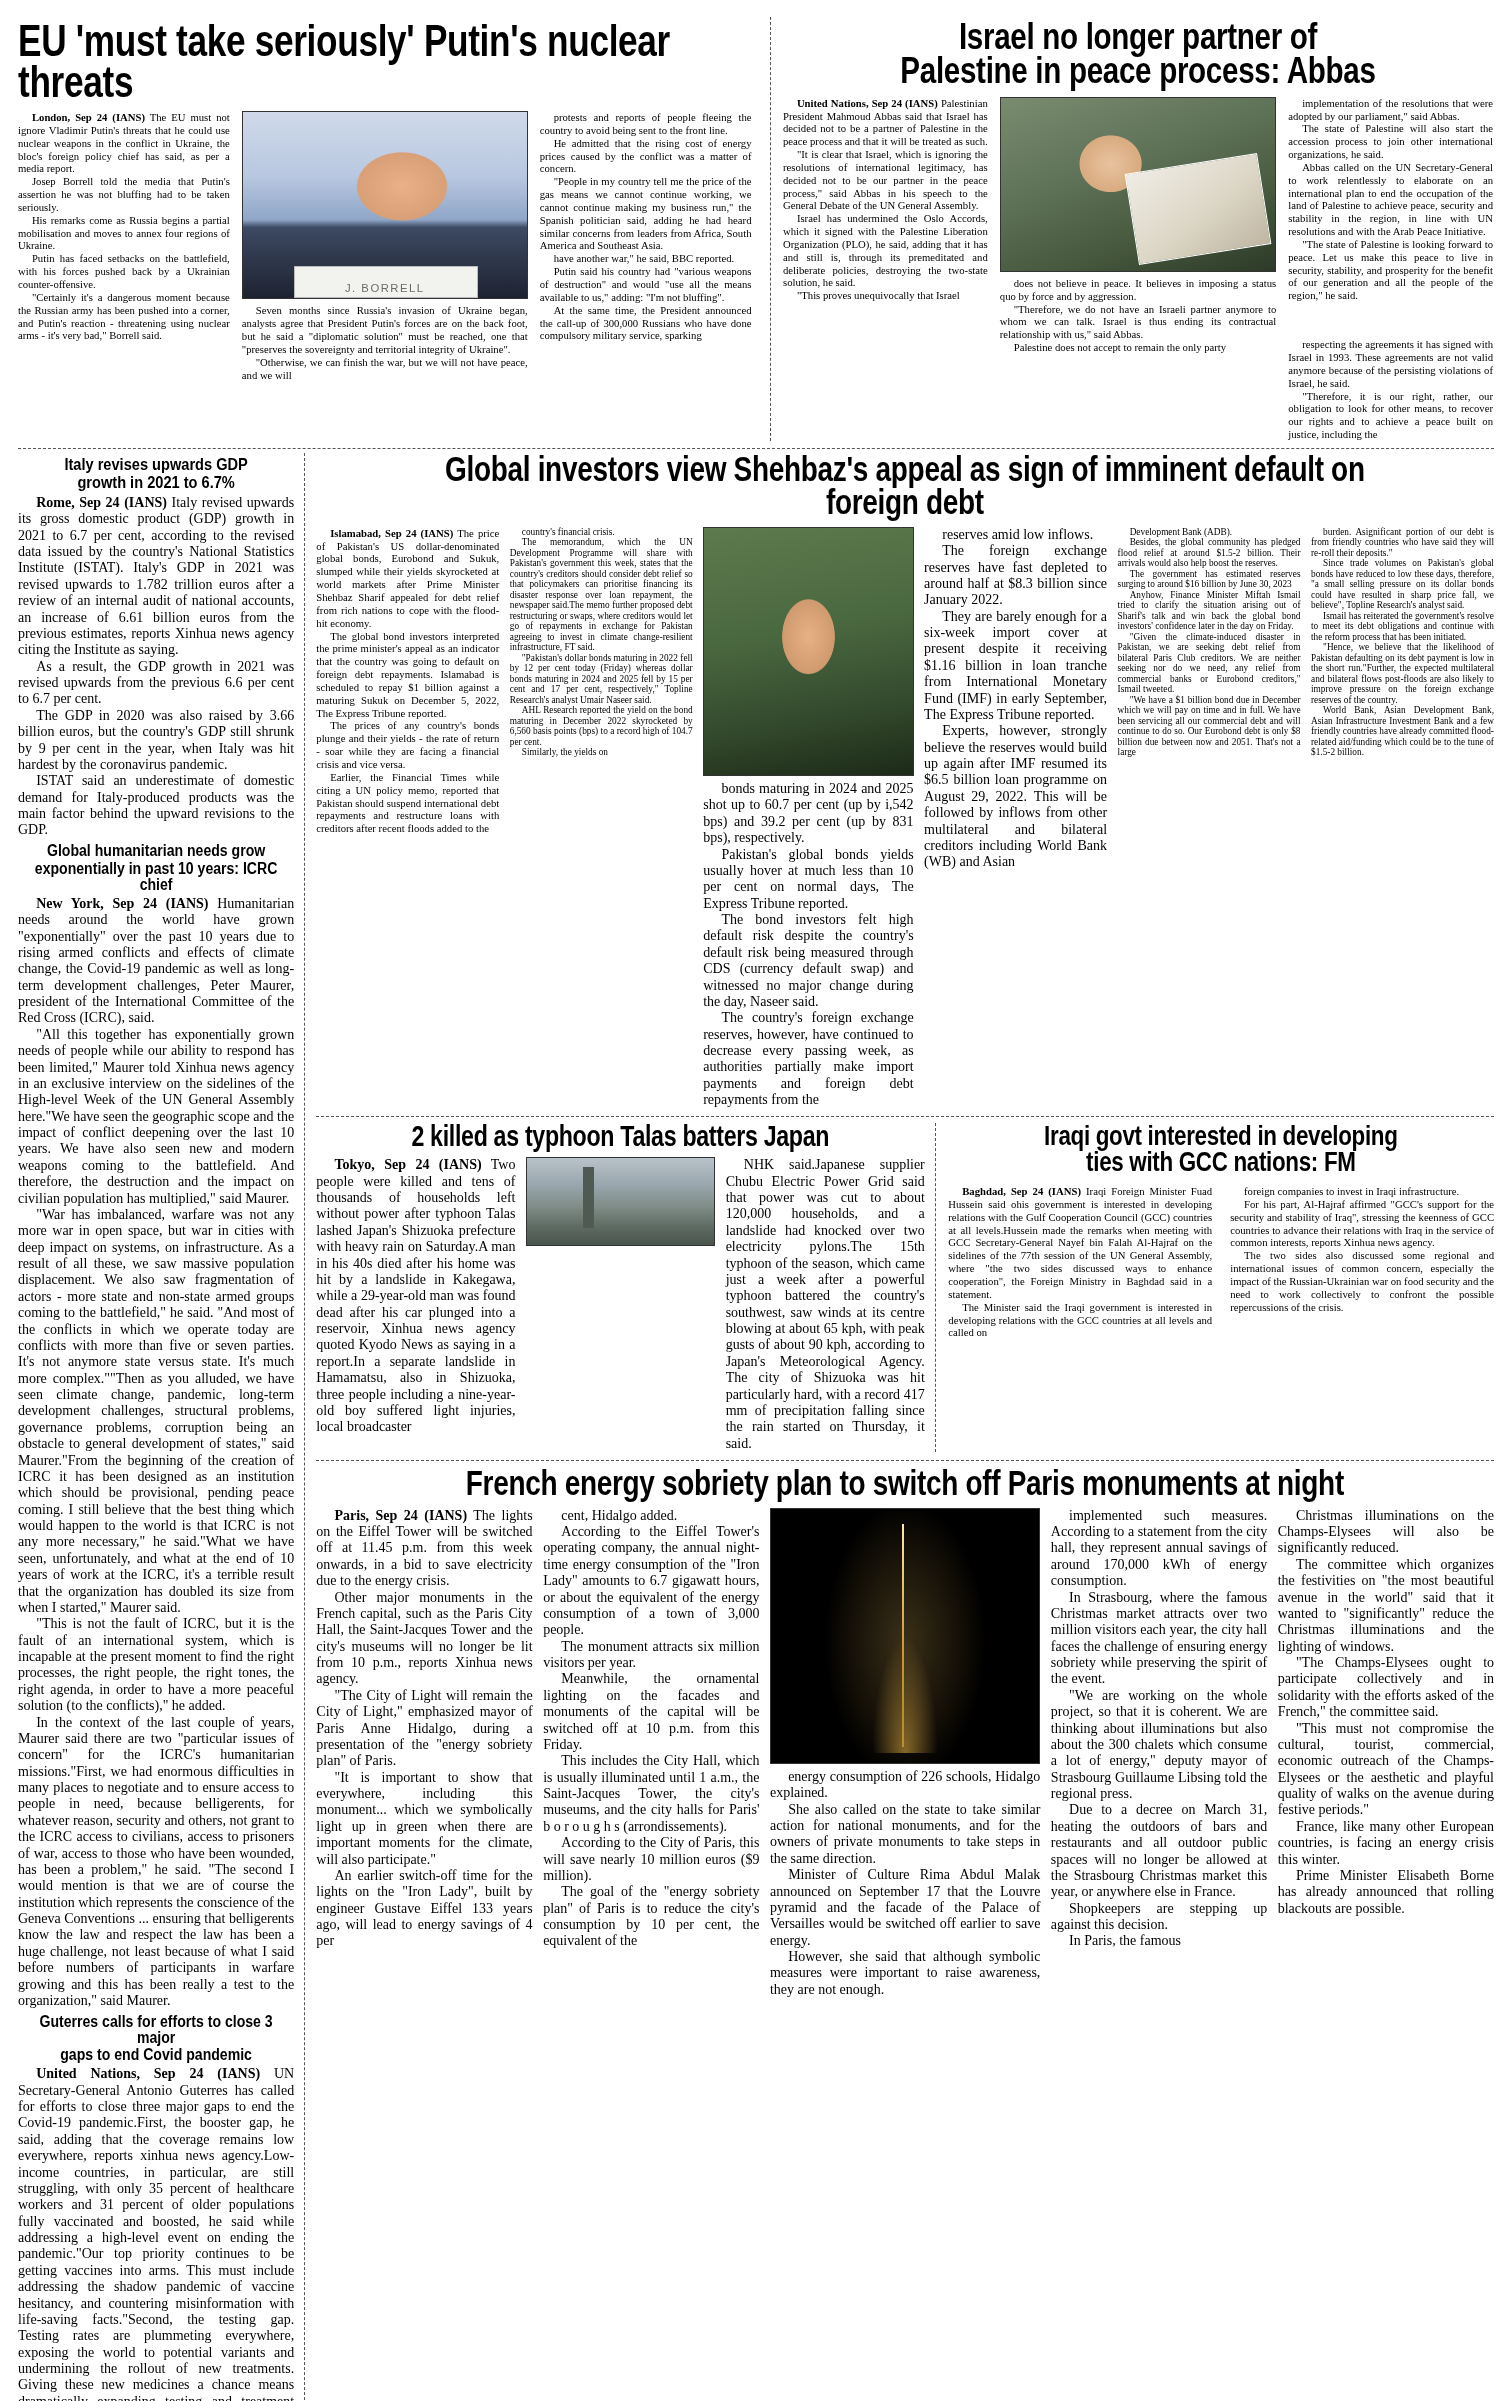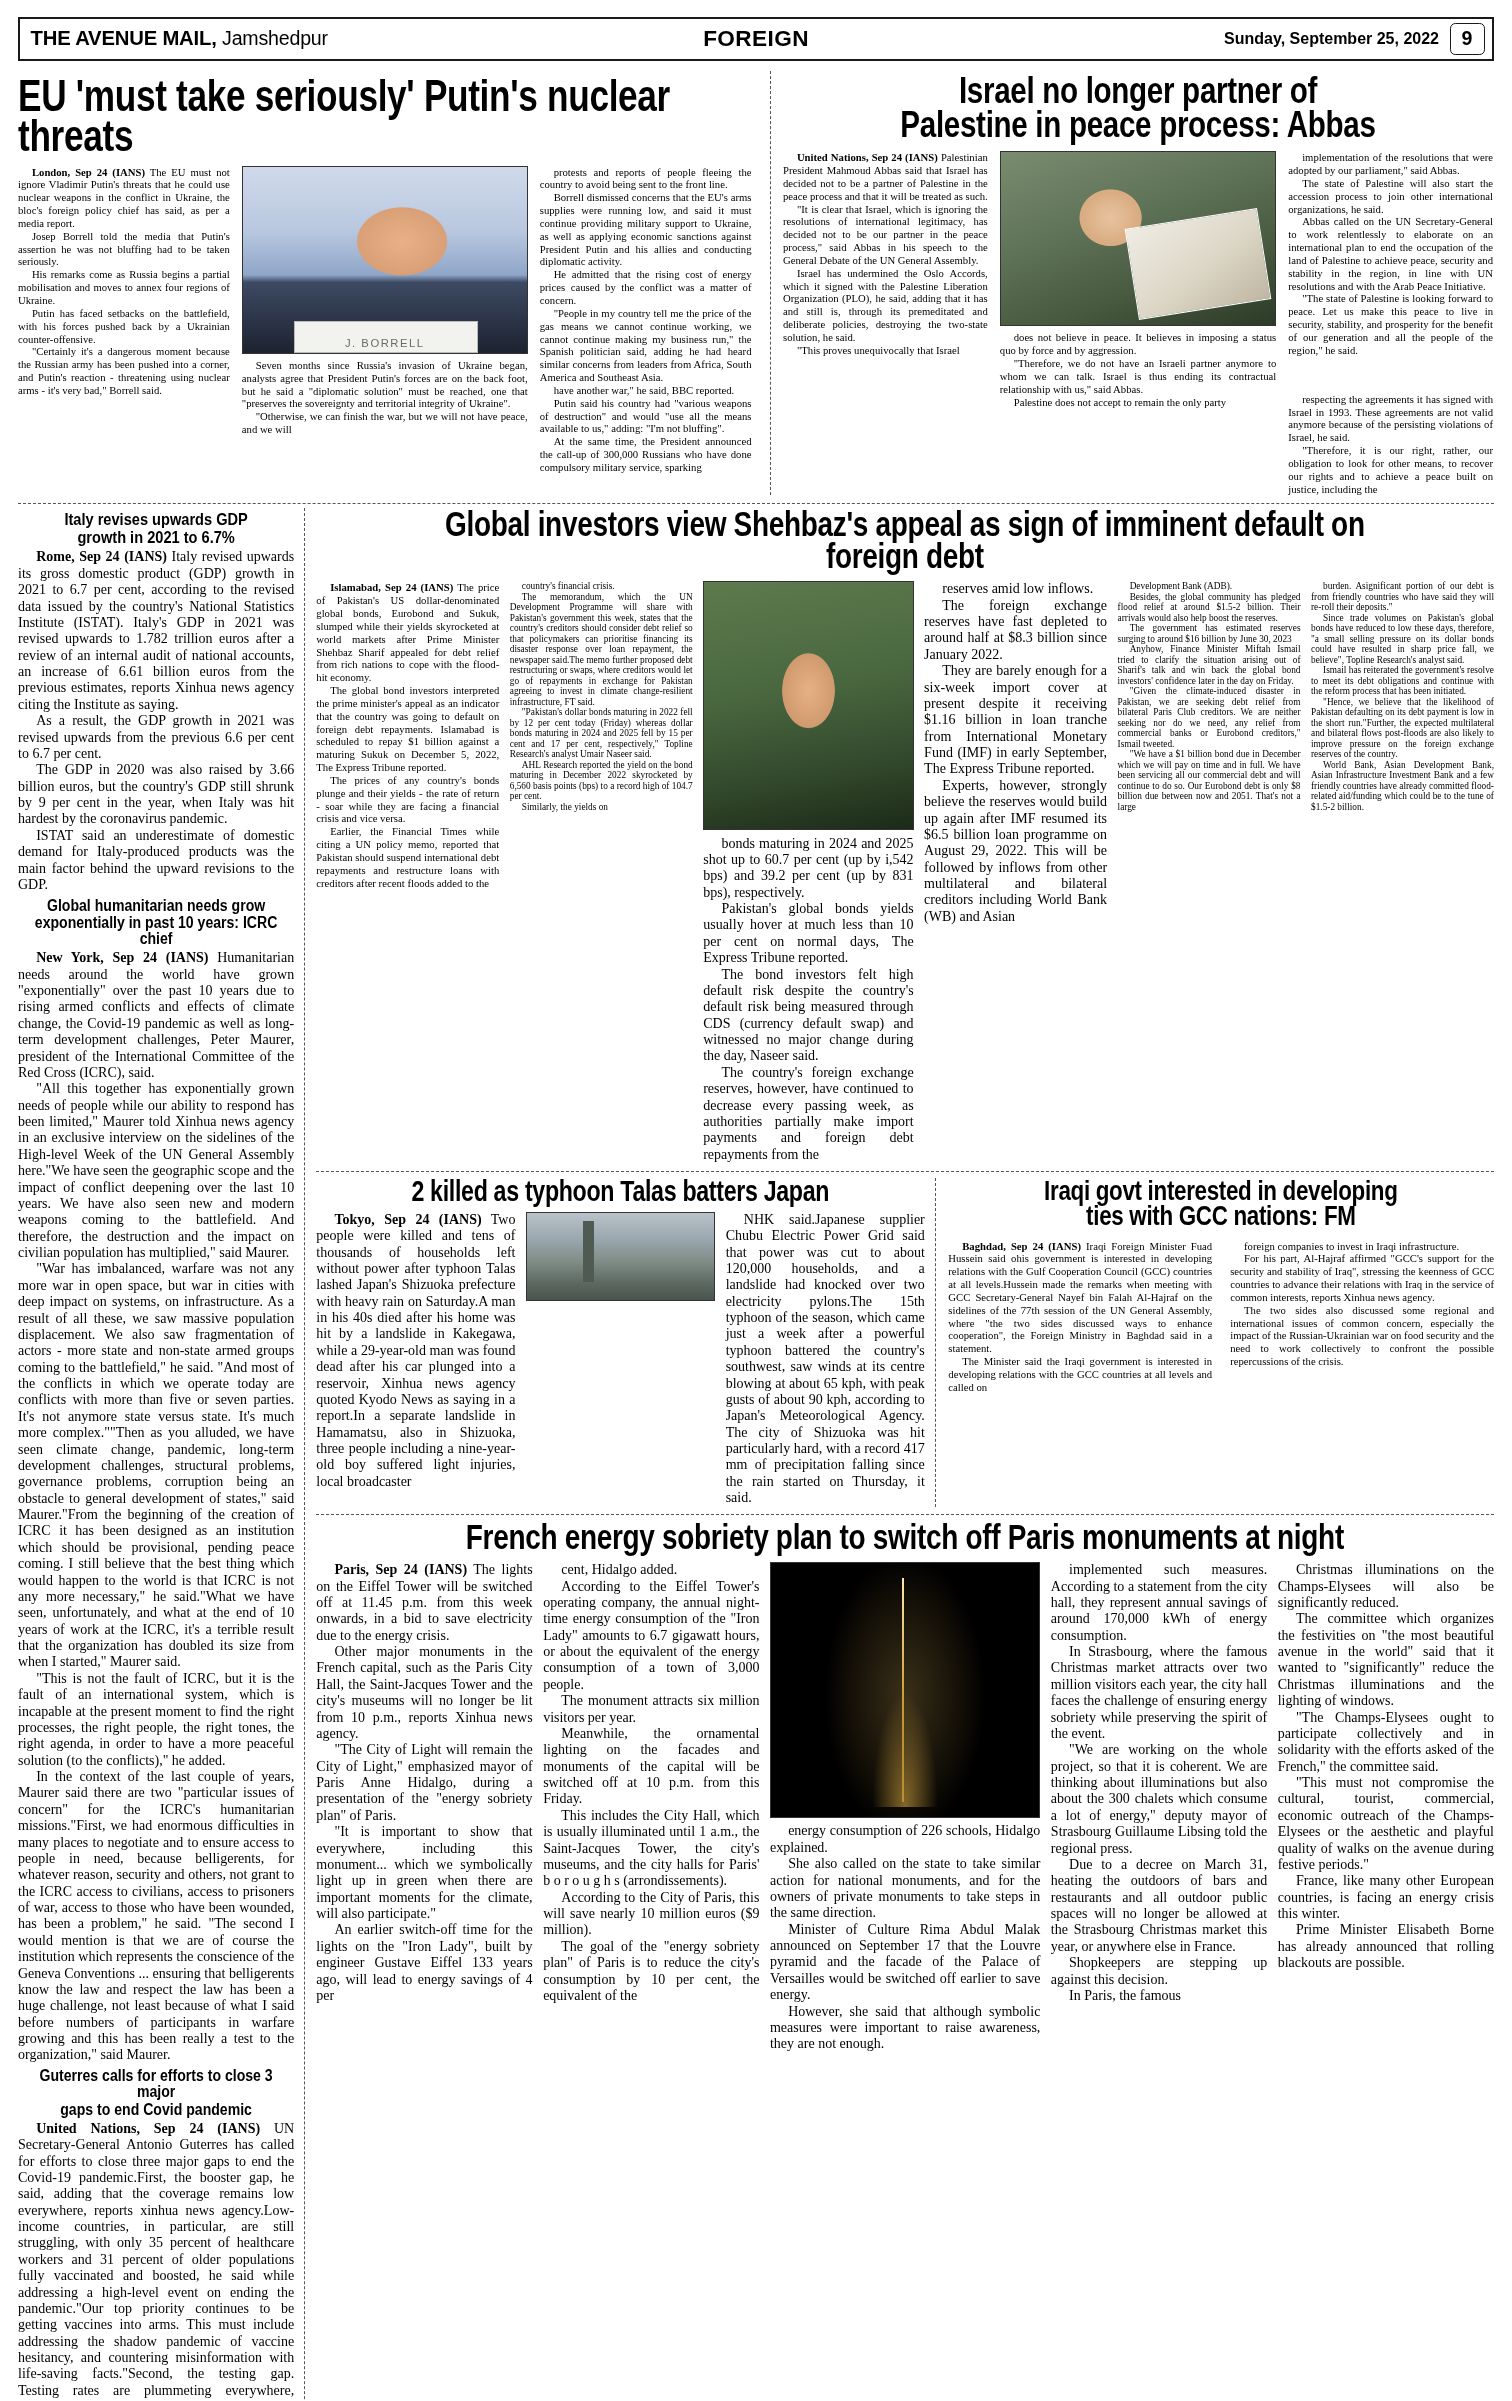--- a/index.html
+++ b/index.html
@@ -147,31 +147,20 @@
 
   .two-box { display:flex; }
   .two-box .bx1 { width:619px; padding-right:10.5px; }
   .two-box .bx2 { flex:1; padding-left:12px; border-left:1.5px dashed #555; }
 </style>
 </head>
 <body>
 
 <div class="page">
 
-  <div class="masthead">
-    <div class="mh-left">
-      <b>THE AVENUE MAIL,</b>
-      <span class="city">Jamshedpur</span>
-    </div>
-    <div class="mh-section">FOREIGN</div>
-    <div class="mh-right">
-      <div class="mh-date">Sunday, September 25, 2022</div>
-      <div class="mh-page">9</div>
-    </div>
-  </div>
 
   <div class="top-band">
 
     <div class="top-left">
       <div class="hl hl-left" style="font-size:44px; margin:4.5px 0 9px 0; width:125%;">EU 'must take seriously' Putin's nuclear threats</div>
 
       <div class="cols3" style="gap:12px;">
         <div class="body-col f12">
           <p><b>London, Sep 24 (IANS)</b> The EU must not ignore Vladimir Putin's threats that he could use nuclear weapons in the conflict in Ukraine, the bloc's foreign policy chief has said, as per a media report.</p>
           <p>Josep Borrell told the media that Putin's assertion he was not bluffing had to be taken seriously.</p>
@@ -183,21 +172,20 @@
           <div class="photo ph-borrell" style="width:100%; height:188px;">
             <div class="cap">J. BORRELL</div>
           </div>
           <div class="body-col f12" style="margin-top:5.3px;">
             <p>Seven months since Russia's invasion of Ukraine began, analysts agree that President Putin's forces are on the back foot, but he said a "diplomatic solution" must be reached, one that "preserves the sovereignty and territorial integrity of Ukraine".</p>
             <p>"Otherwise, we can finish the war, but we will not have peace, and we will</p>
           </div>
         </div>
         <div class="body-col f12">
           <p>protests and reports of people fleeing the country to avoid being sent to the front line.</p>
-          <p>Borrell dismissed concerns that the EU's arms supplies were running low, and said it must continue providing military support to Ukraine, as well as applying economic sanctions against President Putin and his allies and conducting diplomatic activity.</p>
           <p>He admitted that the rising cost of energy prices caused by the conflict was a matter of concern.</p>
           <p>"People in my country tell me the price of the gas means we cannot continue working, we cannot continue making my business run," the Spanish politician said, adding he had heard similar concerns from leaders from Africa, South America and Southeast Asia.</p>
           <div style="height:0px;"></div>
           <p>have another war," he said, BBC reported.</p>
           <p>Putin said his country had "various weapons of destruction" and would "use all the means available to us," adding: "I'm not bluffing".</p>
           <p>At the same time, the President announced the call-up of 300,000 Russians who have done compulsory military service, sparking</p>
         </div>
       </div>
     </div>
 

